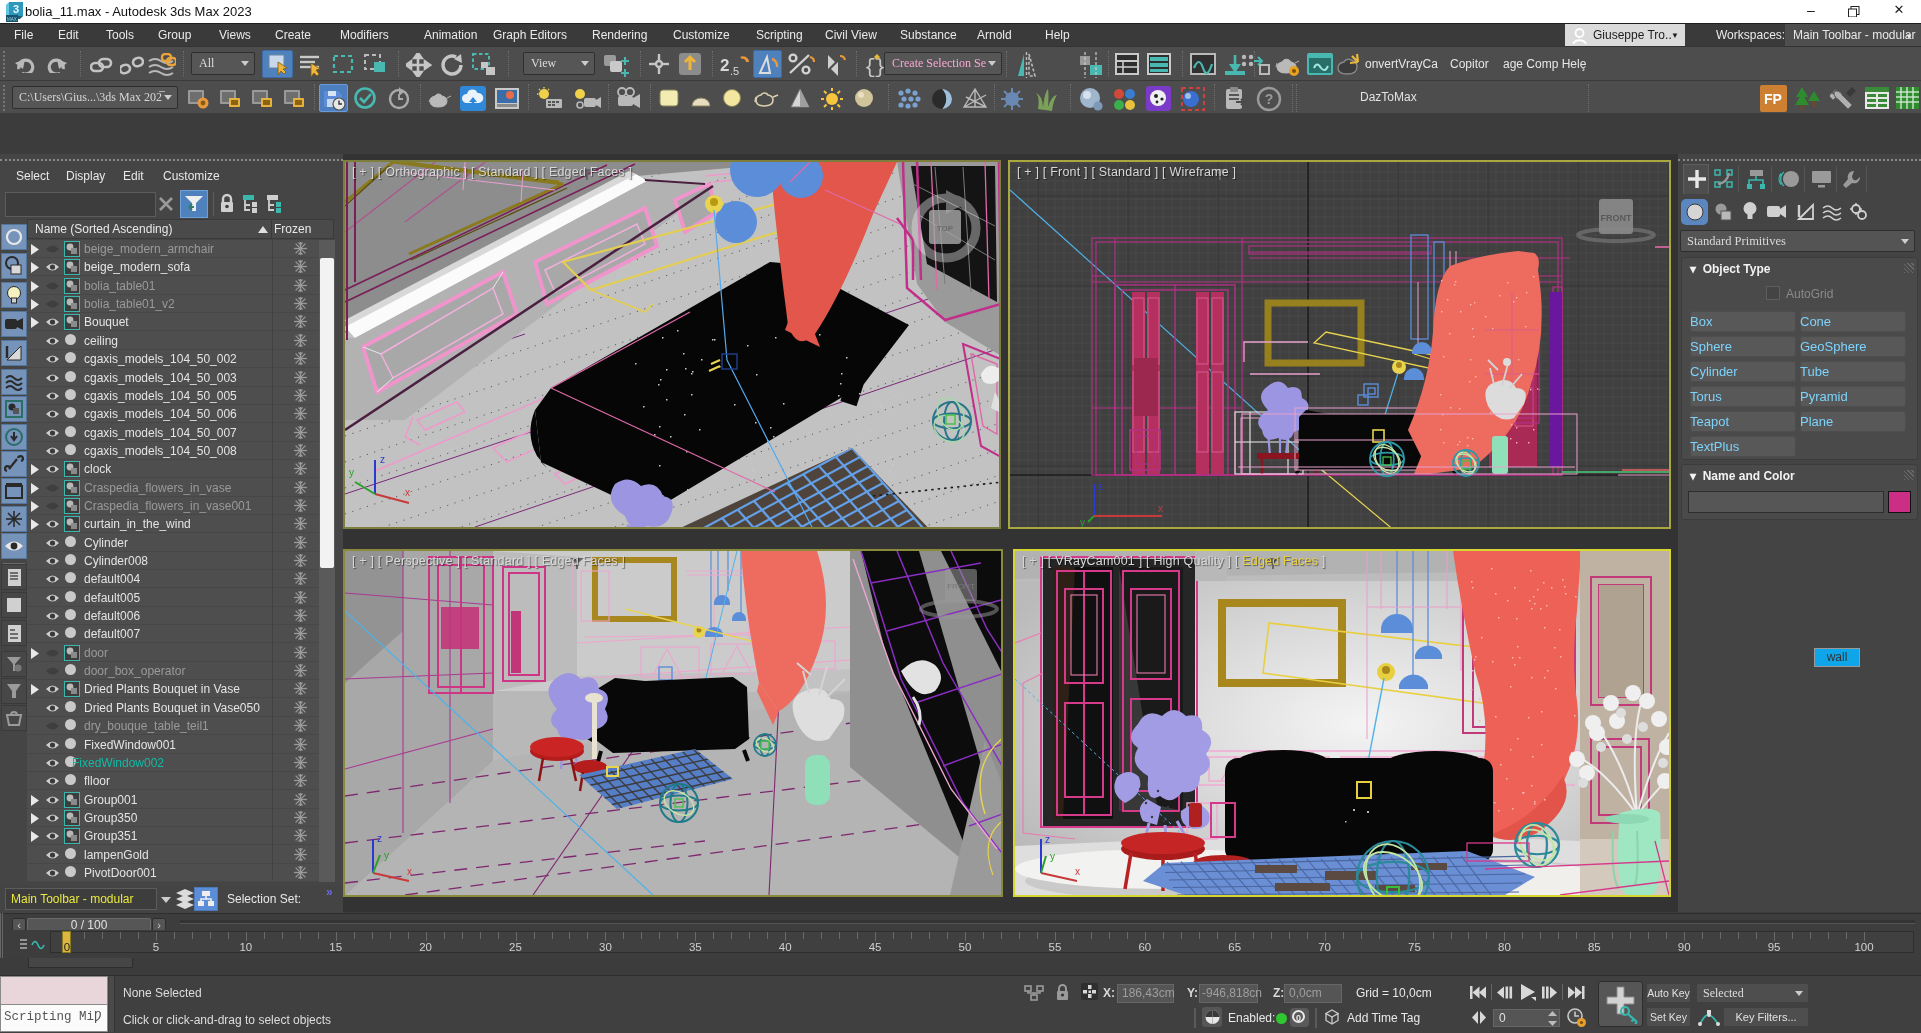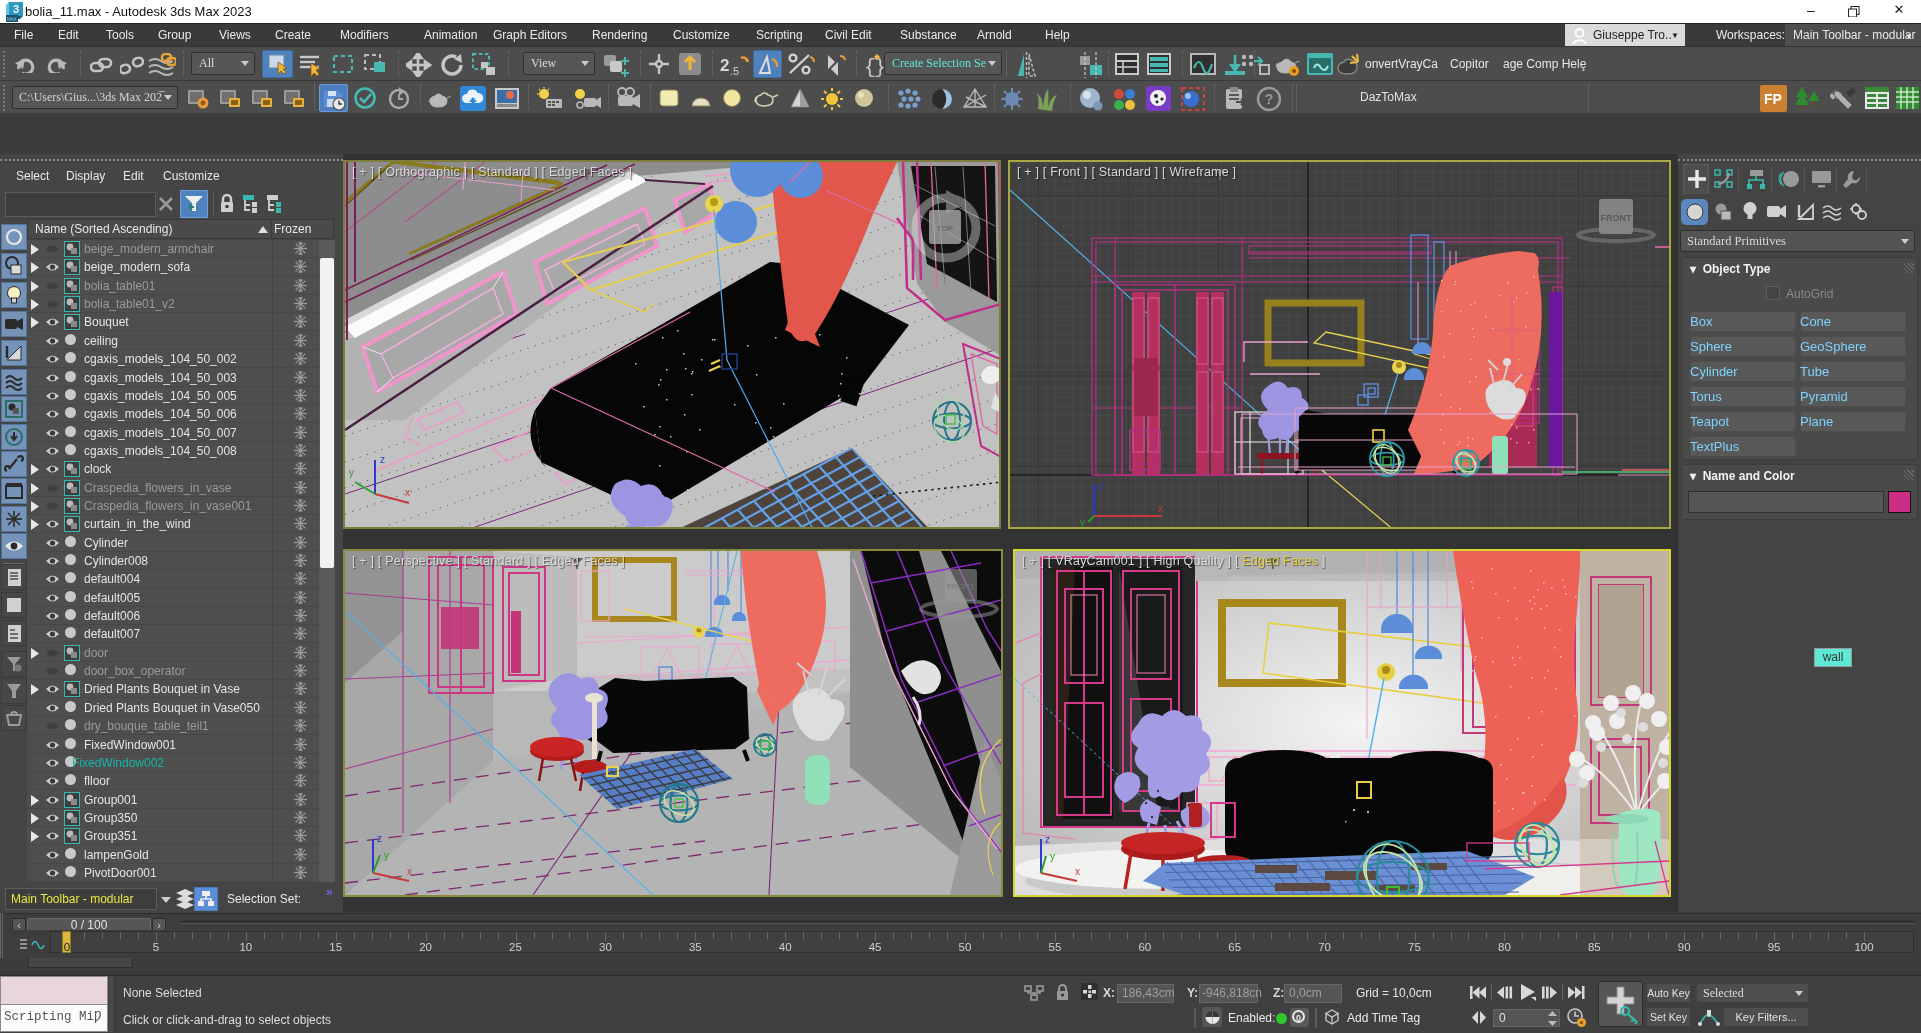--- a/index.html
+++ b/index.html
@@ -55,21 +55,21 @@
 <span class="mi" style="left:106px">Tools</span>
 <span class="mi" style="left:158px">Group</span>
 <span class="mi" style="left:219px">Views</span>
 <span class="mi" style="left:275px">Create</span>
 <span class="mi" style="left:340px">Modifiers</span>
 <span class="mi" style="left:424px">Animation</span>
 <span class="mi" style="left:493px">Graph Editors</span>
 <span class="mi" style="left:592px">Rendering</span>
 <span class="mi" style="left:673px">Customize</span>
 <span class="mi" style="left:756px">Scripting</span>
-<span class="mi" style="left:825px">Civil Edit</span>
+<span class="mi" style="left:825px">Civil View</span>
 <span class="mi" style="left:900px">Substance</span>
 <span class="mi" style="left:977px">Arnold</span>
 <span class="mi" style="left:1045px">Help</span>
 <div class="abs" style="left:1565px;top:0;width:120px;height:23px;background:#dbdbdb"></div>
 <svg class="abs" style="left:1572px;top:4px;" width="15" height="16" viewBox="0 0 15 16">
         <circle cx="7.5" cy="5" r="4" fill="none" stroke="#ffffff" stroke-width="1.8"></circle>
         <path d="M1,16 a7,6 0 0 1 13,0" fill="none" stroke="#ffffff" stroke-width="1.8"></path>
       </svg>
 <span class="mi" style="left:1593px;color:#1d1d1d">Giuseppe Tro..</span>
 <span class="mi" style="left:1671px;font-size:8px;top:7px;color:#1d1d1d">▼</span>
@@ -194,21 +194,21 @@
         <polygon points="6,2 13,9 6,16" fill="#cfcfcf"></polygon>
         <polygon points="16,9 9,16 16,23" fill="#cfcfcf"></polygon>
         <path d="M18,3 a5,5 0 0 1 5,4" fill="none" stroke="#e8993d" stroke-width="2.2"></path>
       </svg>
 <div class="sep" style="left:856px;top:4px"></div>
 <svg class="abs" style="left:864px;top:6px;" width="28" height="24" viewBox="0 0 28 24">
         <text x="0" y="20" font-size="20" fill="#c9c9c9" font-family="Liberation Mono">{</text>
         <text x="10" y="20" font-size="20" fill="#c9c9c9" font-family="Liberation Mono">}</text>
         <path d="M10,4 l3,-3 3,3 -3,3 z" fill="#e8b93d"></path>
       </svg>
-<div class="dd" style="left:884px;top:5px;width:118px;height:23px;line-height:21px;padding-left:7px;color:#5eead4">Create Selection Se<div class="arr"></div></div>
+<div class="dd" style="left:884px;top:5px;width:118px;height:23px;line-height:21px;padding-left:7px;color:#f9a8d4">Create Selection Se<div class="arr"></div></div>
 <div class="sep" style="left:1006px;top:4px"></div>
 <svg class="abs" style="left:1014px;top:5px;" width="28" height="26" viewBox="0 0 28 26">
         <polygon points="10,2 4,24 10,24" fill="#49b8b0"></polygon>
         <polygon points="15,2 21,24 15,24" fill="none" stroke="#bbb" stroke-width="1.6" stroke-dasharray="3 2"></polygon>
         <line x1="12.5" y1="0" x2="12.5" y2="26" stroke="#bbb" stroke-width="1.4" stroke-dasharray="3 2"></line>
       </svg>
 <svg class="abs" style="left:1078px;top:5px;" width="28" height="26" viewBox="0 0 28 26">
         <rect x="2" y="4" width="10" height="9" fill="#9a9a9a"></rect>
         <rect x="12" y="13" width="12" height="10" fill="#49b8b0"></rect>
         <line x1="7" y1="0" x2="7" y2="26" stroke="#ccc" stroke-width="1.2" stroke-dasharray="3 2"></line>
@@ -2655,21 +2655,21 @@
 <div class="cbtn" style="left:12px;top:232px;width:106px">Torus</div>
 <div class="cbtn" style="left:122px;top:232px;width:106px">Pyramid</div>
 <div class="cbtn" style="left:12px;top:257px;width:106px">Teapot</div>
 <div class="cbtn" style="left:122px;top:257px;width:106px">Plane</div>
 <div class="cbtn" style="left:12px;top:282px;width:106px">TextPlus</div>
 <div class="abs" style="left:3px;top:310px;width:237px;height:56px;background:#4a4a4a;border:1px solid #3c3c3c;border-radius:3px"></div>
 <span class="stxt" style="left:12px;top:315px;color:#f2f2f2;font-weight:bold">▾&nbsp; Name and Color</span>
 <div class="abs" style="left:226px;top:316px;width:10px;height:10px;background:repeating-linear-gradient(45deg,#6a6a6a 0 1px,transparent 1px 3px)"></div>
 <div class="field" style="left:10px;top:337px;width:196px;height:22px;background:#565656;border:1px solid #2e2e2e"></div>
 <div class="abs" style="left:210px;top:337px;width:23px;height:22px;background:#cc2e86;border:1px solid #111"></div>
-<div class="abs" style="position:absolute;left:136px;top:494px;width:38px;height:19px;background:#5eead4;border:1px solid #999;color:#333;font-size:12px;text-align:center;line-height:17px">wall</div>
+<div class="abs" style="position:absolute;left:136px;top:494px;width:46px;height:19px;background:#0ea5e9;border:1px solid #999;color:#333;font-size:12px;text-align:center;line-height:17px">wall</div>
 </div>
 <div id="botbar1" class="abs" style="left:0;top:885px;width:343px;height:28px;background:#444"> </div>
 <div class="abs" style="left:5px;top:888px;width:152px;height:22px;background:#3d3d3d;border:1px solid #5c5c5c;color:#e8e840;font-size:12px;line-height:20px;padding-left:5px">Main Toolbar - modular</div>
 <svg class="abs" style="left:158px;top:888px;" width="16" height="22" viewBox="0 0 16 22">
       <polygon points="3,9 13,9 8,15" fill="#ccc"></polygon>
     </svg>
 <svg class="abs" style="left:175px;top:888px;" width="20" height="22" viewBox="0 0 20 22">
       <g fill="#dcdcdc">
         <polygon points="10,1 19,5 10,9 1,5"></polygon>
         <polygon points="10,7 19,11 10,15 1,11"></polygon>

